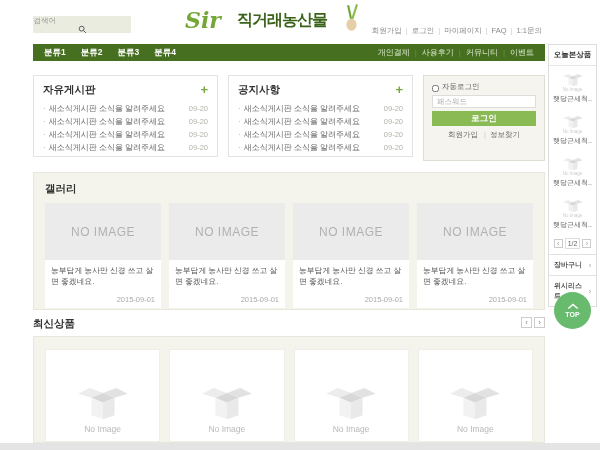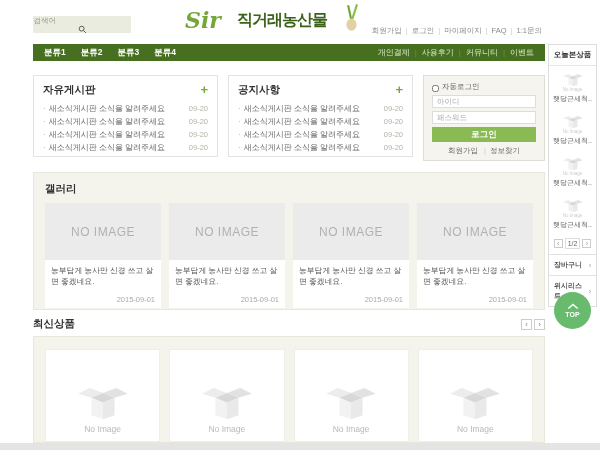--- a/index.html
+++ b/index.html
@@ -62,21 +62,21 @@
   .gallery-title, .latest-title { font-size:10.5px; font-weight:bold; color:#333; }
   .gallery-cards { display:flex; gap:8px; margin-top:7px; }
   .gcard { flex:1; cursor:pointer; }
   .gimg { height:57px; background:#ebebeb; display:flex; align-items:center; justify-content:center; }
   .gimg span { color:#b2b0b5; font-size:12px; letter-spacing:0.5px; }
   .gtxt { background:#fff; padding:5px 6px 4px; }
   .gtxt p { font-size:7.8px; color:#555; line-height:1.45; }
   .gdate { display:block; text-align:right; color:#aaa; font-size:7.5px; margin-top:7px; }
 
   
-  .latest-head { position:absolute; left:33px; top:317px; width:512px; display:flex; align-items:center; }
+  .latest-head { position:absolute; left:33px; top:317px; width:512px; display:flex; }
   .latest-arrows { margin-left:auto; display:flex; gap:2px; }
   .arrow-btn { width:11px; height:11px; border:1px solid #ccc; background:#fff; color:#888;
     font-size:8px; line-height:9px; text-align:center; cursor:pointer; }
   .latest-body { position:absolute; left:33px; top:336px; width:512px; height:107px;
     background:#f4f4ec; border:1px solid #e7e7dc; padding:12px 11px 0; display:flex; gap:9px; overflow:hidden; }
   .lcard { flex:1; background:#fff; border:1px solid #efefe9; display:flex; flex-direction:column;
     align-items:center; justify-content:flex-end; padding-bottom:7px; cursor:pointer; }
   .lcard .box-icon { width:56px; height:38px; }
   .lcard span { font-size:8.5px; color:#b9b9b9; margin-top:3px; }
 
@@ -215,21 +215,20 @@
         <span class="item-text">새소식게시판 소식을 알려주세요</span>
         <span class="item-date">09-20</span>
       </div>
     </div>
 
     <div class="login">
       <div class="auto-row">
         <input type="checkbox" style="">
         <span>자동로그인</span>
       </div>
-      <input class="txt" type="text" placeholder="아이디" style="">
       <input class="txt" type="password" placeholder="패스워드" style="">
       <button class="login-btn">로그인</button>
       <div class="login-links">
         <span>회원가입</span>
         <span>정보찾기</span>
       </div>
     </div>
   </div>
 
   <div class="gallery">

